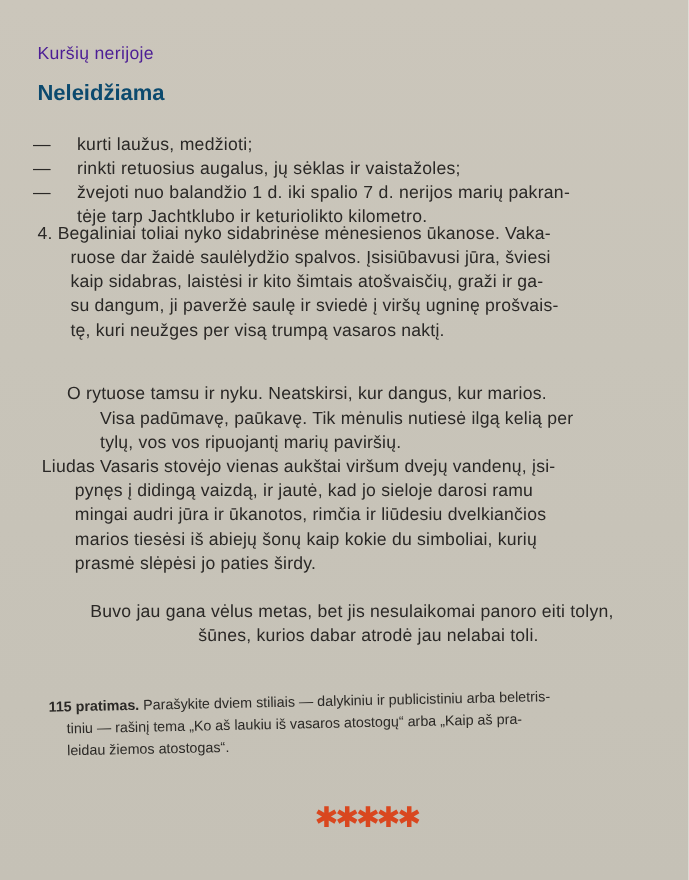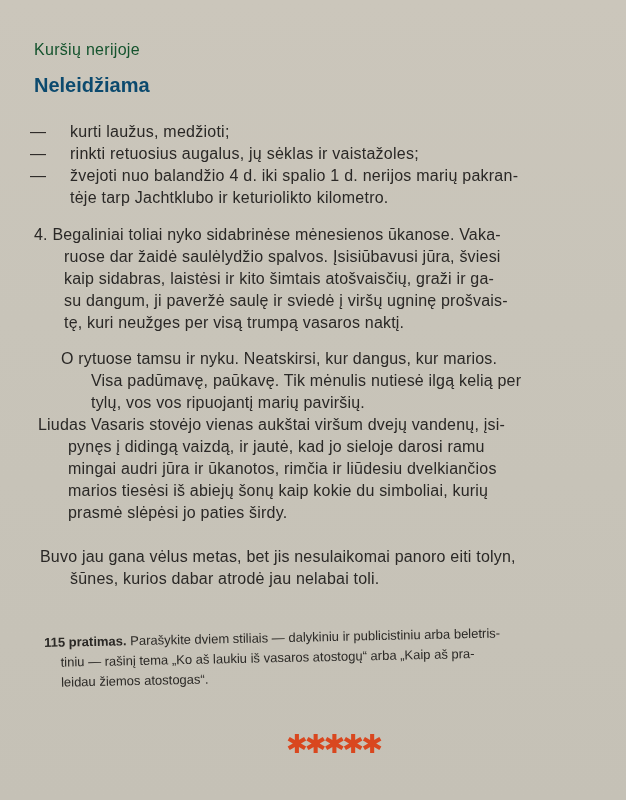--- a/index.html
+++ b/index.html
@@ -7,21 +7,21 @@
       width: 626px; height: 800px; overflow: hidden;
       background: linear-gradient(180deg, #cbc6bb 0%, #c8c4b9 40%, #c5c1b6 100%);
       font-family: "Liberation Serif", "DejaVu Serif", serif;
       color: #2a2826;
       position: relative;
     }
     .page { position: absolute; left: 0; top: 0; width: 626px; height: 800px; }
     .running-head {
       position: absolute; left: 34px; top: 41px;
       font-family: "Liberation Sans", "DejaVu Sans", sans-serif;
-      font-size: 16px; letter-spacing: 0.3px; color: #14532d;
+      font-size: 16px; letter-spacing: 0.3px; color: #4c1d95;
     }
     .section-title {
       position: absolute; left: 34px; top: 74px;
       font-family: "Liberation Sans", "DejaVu Sans", sans-serif;
       font-weight: bold; font-size: 20px; color: #0c4a6e;
     }
     .bullets {
       position: absolute; left: 30px; top: 121px; width: 560px;
       font-family: "Liberation Sans", "DejaVu Sans", sans-serif;
       font-size: 16px; line-height: 22px; letter-spacing: 0.25px;
@@ -30,24 +30,24 @@
     .bullet .dash { width: 40px; flex: none; }
     .bullet .txt { flex: 1; }
     .para {
       position: absolute; left: 34px; width: 560px;
       font-family: "Liberation Sans", "DejaVu Sans", sans-serif;
       font-size: 16px; line-height: 22px; letter-spacing: 0.2px;
     }
     .para .first { display: block; white-space: nowrap; }
     .para .rest { display: block; padding-left: 30px; }
     .line { display: block; white-space: nowrap; }
-    .p4 { top: 224px; }
+    .p4 { top: 202px; }
     .p5 { top: 348px; left: 36px; margin-left: 25px; }
     .p6 { top: 414px; left: 38px; }
-    .p7 { top: 546px; left: 40px; }
+    .p7 { top: 546px; left: 40px; text-align: center; }
     .exercise {
       position: absolute; left: 44px; top: 633px; width: 560px;
       font-family: "Liberation Sans", "DejaVu Sans", sans-serif;
       font-size: 13px; line-height: 20px; color: #2b2926;
       transform: rotate(-1.2deg); transform-origin: left top;
     }
     .exercise .bold { font-weight: bold; }
     .exercise .indent { display: block; padding-left: 16px; white-space: nowrap; }
     .stars {
       position: absolute; left: 286px; top: 729px;
@@ -67,21 +67,21 @@
       <span class="dash">—</span>
       <span class="txt">kurti laužus, medžioti;</span>
     </div>
     <div class="bullet">
       <span class="dash">—</span>
       <span class="txt">rinkti retuosius augalus, jų sėklas ir vaistažoles;</span>
     </div>
     <div class="bullet">
       <span class="dash">—</span>
       <span class="txt">
-        <span class="line">žvejoti nuo balandžio 4 d. iki spalio 1 d. nerijos marių pakran-</span>
+        <span class="line">žvejoti nuo balandžio 1 d. iki spalio 7 d. nerijos marių pakran-</span>
         <span class="line">tėje tarp Jachtklubo ir keturiolikto kilometro.</span>
       </span>
     </div>
   </div>
 
   <div class="para p4">
     <span class="first">4. Begaliniai toliai nyko sidabrinėse mėnesienos ūkanose. Vaka-</span>
     <span class="rest">
       <span class="line">ruose dar žaidė saulėlydžio spalvos. Įsisiūbavusi jūra, šviesi</span>
       <span class="line">kaip sidabras, laistėsi ir kito šimtais atošvaisčių, graži ir ga-</span>

